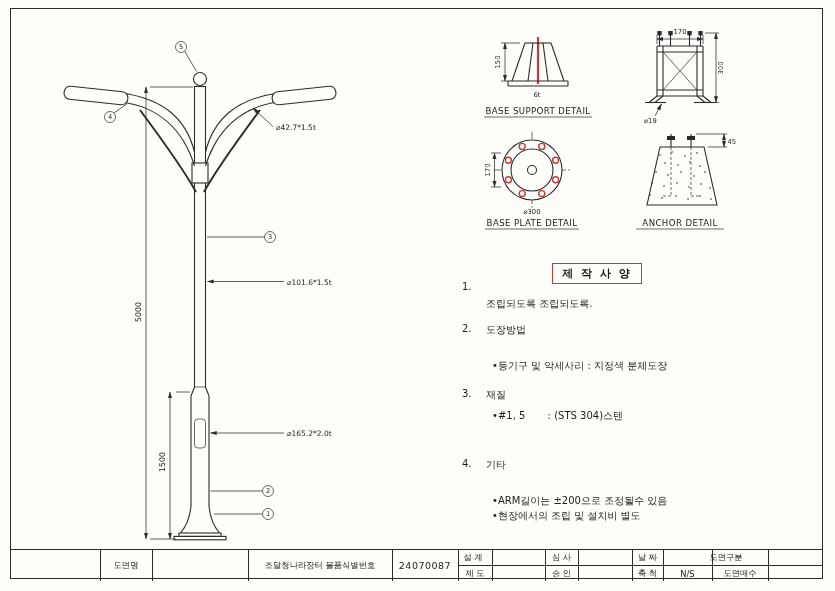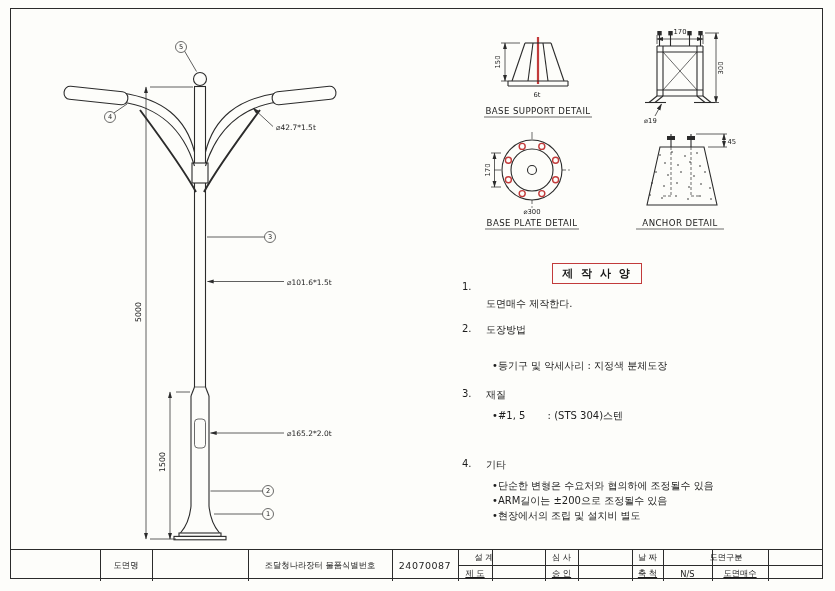--- a/index.html
+++ b/index.html
@@ -30,21 +30,21 @@
     font-size:11px; font-weight:bold; color:#161616; letter-spacing:2px;margin-top:24px;
   }
   .tb  { position:absolute; left:10px; top:549px; width:813px; height:31px;
          border-top:1.2px solid #2b2b2b; box-sizing:border-box; }
   .tbv { position:absolute; top:0; width:1px; height:31px; background:#2b2b2b; }
   .tbh { position:absolute; left:448px; top:15px; width:365px; height:1px; background:#2b2b2b; }
   .tbc { position:absolute; display:flex; align-items:center; justify-content:center;
          font-size:8.3px; color:#1c1c1c; white-space:nowrap; overflow:hidden; }
   .tbc.full { top:0; height:31px; }
   .tbc.top  { top:0; height:15px; }
-  .tbc.bot  { top:16px; height:15px;text-decoration:underline; }
+  .tbc.bot  { top:16px; height:15px; }
   .tbc.big  { font-size:9.5px; letter-spacing:0.5px; }
 </style>
 </head>
 <body>
 
 <div class="sheet">
   <div class="frame"></div>
 
   <svg width="835" height="591" viewBox="0 0 835 591" style="position:absolute;left:0;top:0">
     <defs>
@@ -301,33 +301,32 @@
         <text class="stxt" x="727.5" y="144">45</text>
       </g>
       <text class="ttl" text-anchor="middle" x="680" y="226">ANCHOR DETAIL</text>
       <line class="thin" x1="636" y1="229" x2="724" y2="229"></line>
     </g>
   </svg>
 
   <div class="spec-title-box">제 작 사 양</div>
 
   <div class="spec-no" style="left:462px;top:281px">1.</div>
-  <div class="spec-line" style="left:486px;top:296.5px">도면매수 제작한다.</div>
+  <div class="spec-line" style="left:486px;top:296.5px">조립되도록 조립되도록.</div>
 
   <div class="spec-no" style="left:462px;top:323px">2.</div>
   <div class="spec-line" style="left:486px;top:323px">도장방법</div>
   <div class="spec-line" style="left:492px;top:359px">•등기구 및 악세사리 : 지정색 분체도장</div>
 
   <div class="spec-no" style="left:462px;top:388px">3.</div>
   <div class="spec-line" style="left:486px;top:388px">재질</div>
   <div class="spec-line" style="left:492px;top:409px">•#1, 5       : (STS 304)스텐</div>
 
   <div class="spec-no" style="left:462px;top:458px">4.</div>
   <div class="spec-line" style="left:486px;top:458px">기타</div>
-  <div class="spec-line" style="left:492px;top:479px">•단순한 변형은 수요처와 협의하에 조정될수 있음</div>
   <div class="spec-line" style="left:492px;top:494px">•ARM길이는 ±200으로 조정될수 있음</div>
   <div class="spec-line" style="left:492px;top:509px">•현장에서의 조립 및 설치비 별도</div>
 
   <div class="tb">
     <div class="tbv" style="left:90px"></div>
     <div class="tbv" style="left:142px"></div>
     <div class="tbv" style="left:238px"></div>
     <div class="tbv" style="left:382px"></div>
     <div class="tbv" style="left:448px"></div>
     <div class="tbv" style="left:482px"></div>
@@ -336,21 +335,21 @@
     <div class="tbv" style="left:622px"></div>
     <div class="tbv" style="left:653px"></div>
     <div class="tbv" style="left:702px"></div>
     <div class="tbv" style="left:758px"></div>
     <div class="tbh"></div>
 
     <div class="tbc full" style="left:90px;width:52px">도면명</div>
     <div class="tbc full" style="left:238px;width:144px">조달청나라장터 물품식별번호</div>
     <div class="tbc full big" style="left:382px;width:66px">24070087</div>
 
-    <div class="tbc top" style="left:457px;width:34px">설 계</div>
+    <div class="tbc top" style="left:446px;width:34px">설 계</div>
     <div class="tbc bot" style="left:448px;width:34px">제 도</div>
     <div class="tbc top" style="left:535px;width:33px">심 사</div>
     <div class="tbc bot" style="left:535px;width:33px">승 인</div>
     <div class="tbc top" style="left:622px;width:31px">날 짜</div>
     <div class="tbc bot" style="left:622px;width:31px">축 척</div>
     <div class="tbc bot" style="left:653px;width:49px">N/S</div>
     <div class="tbc top" style="left:688px;width:56px">도면구분</div>
     <div class="tbc bot" style="left:702px;width:56px">도면매수</div>
   </div>
 </div>

